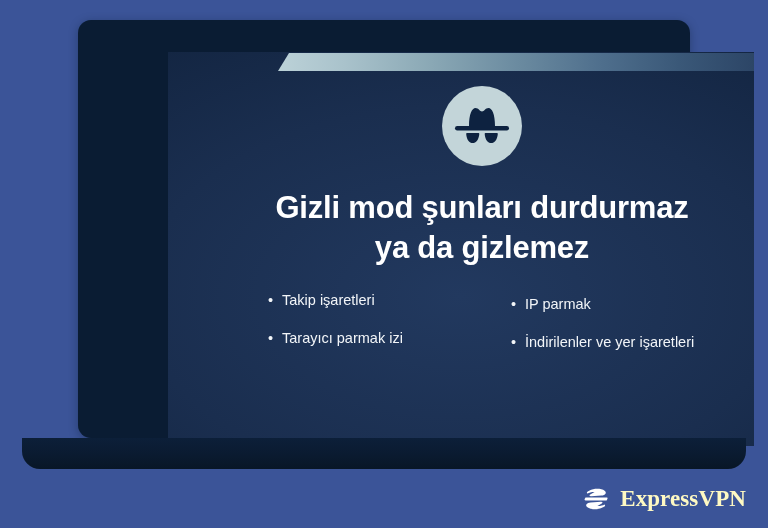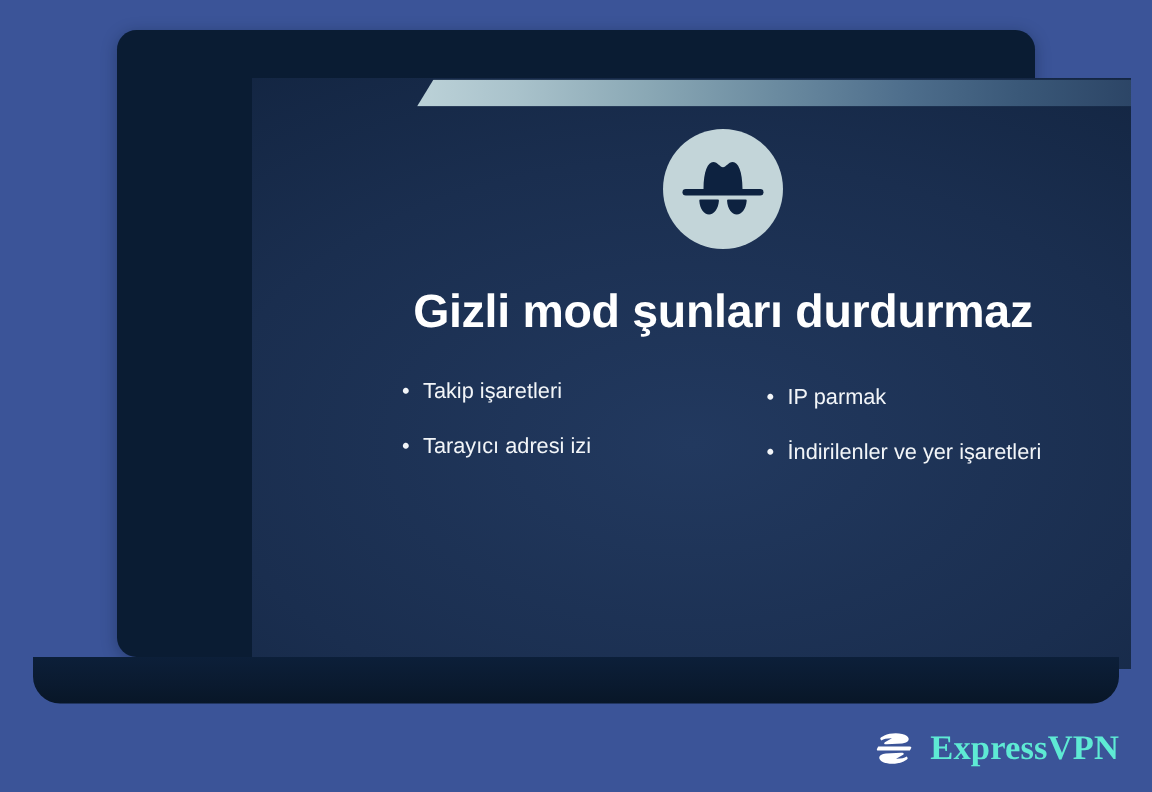--- a/index.html
+++ b/index.html
@@ -145,21 +145,21 @@
   #brand-logo {
     position: absolute;
     right: 22px;
     bottom: 14px;
     display: flex;
     align-items: center;
     gap: 9px;
   }
   #brand-mark { display: block; }
   #brand-wordmark {
-    color: #5eead4;
+    color: #fef9c3;
     font-family: "Liberation Serif", serif;
     font-size: 23px;
     font-weight: bold;
     letter-spacing: 0.1px;
     white-space: nowrap;
   }
 </style>
 </head>
 <body>
 
@@ -177,32 +177,33 @@
           <svg width="56" height="42" viewBox="0 0 56 42" aria-hidden="true">
             <path d="M15 21 C15 9 18 3 21.5 3 C24.5 3 26 6.5 28 6.5 C30 6.5 31.5 3 34.5 3 C38 3 41 9 41 21 Z" fill="#0d2240"></path>
             <rect x="1" y="21" width="54" height="4.4" rx="2.2" fill="#0d2240"></rect>
             <path d="M13 28 h11.5 a0.8 0.8 0 0 1 0.8 0.9 C24.8 34.6 22 38 18.7 38 C15.4 38 12.6 34.6 12.2 28.9 A0.8 0.8 0 0 1 13 28 Z" fill="#0d2240"></path>
             <path d="M31.5 28 h11.5 a0.8 0.8 0 0 1 0.8 0.9 C43.3 34.6 40.5 38 37.2 38 C33.9 38 31.1 34.6 30.7 28.9 A0.8 0.8 0 0 1 31.5 28 Z" fill="#0d2240"></path>
           </svg>
         </div>
 
         <h1 id="slide-title">
           <span>Gizli mod şunları durdurmaz</span><br>
+          <span>ya da gizlemez</span>
         </h1>
 
         <div id="bullet-columns">
 
           <div class="bullet-col col-left">
             <div class="bullet-item">
               <span class="bullet-dot">•</span>
               <span class="bullet-text">Takip işaretleri</span>
             </div>
             <div class="bullet-item">
               <span class="bullet-dot">•</span>
-              <span class="bullet-text">Tarayıcı adresi izi</span>
+              <span class="bullet-text">Tarayıcı parmak izi</span>
             </div>
           </div>
 
           <div class="bullet-col col-right">
             <div class="bullet-item">
               <span class="bullet-dot">•</span>
               <span class="bullet-text">IP parmak</span>
             </div>
             <div class="bullet-item">
               <span class="bullet-dot">•</span>

